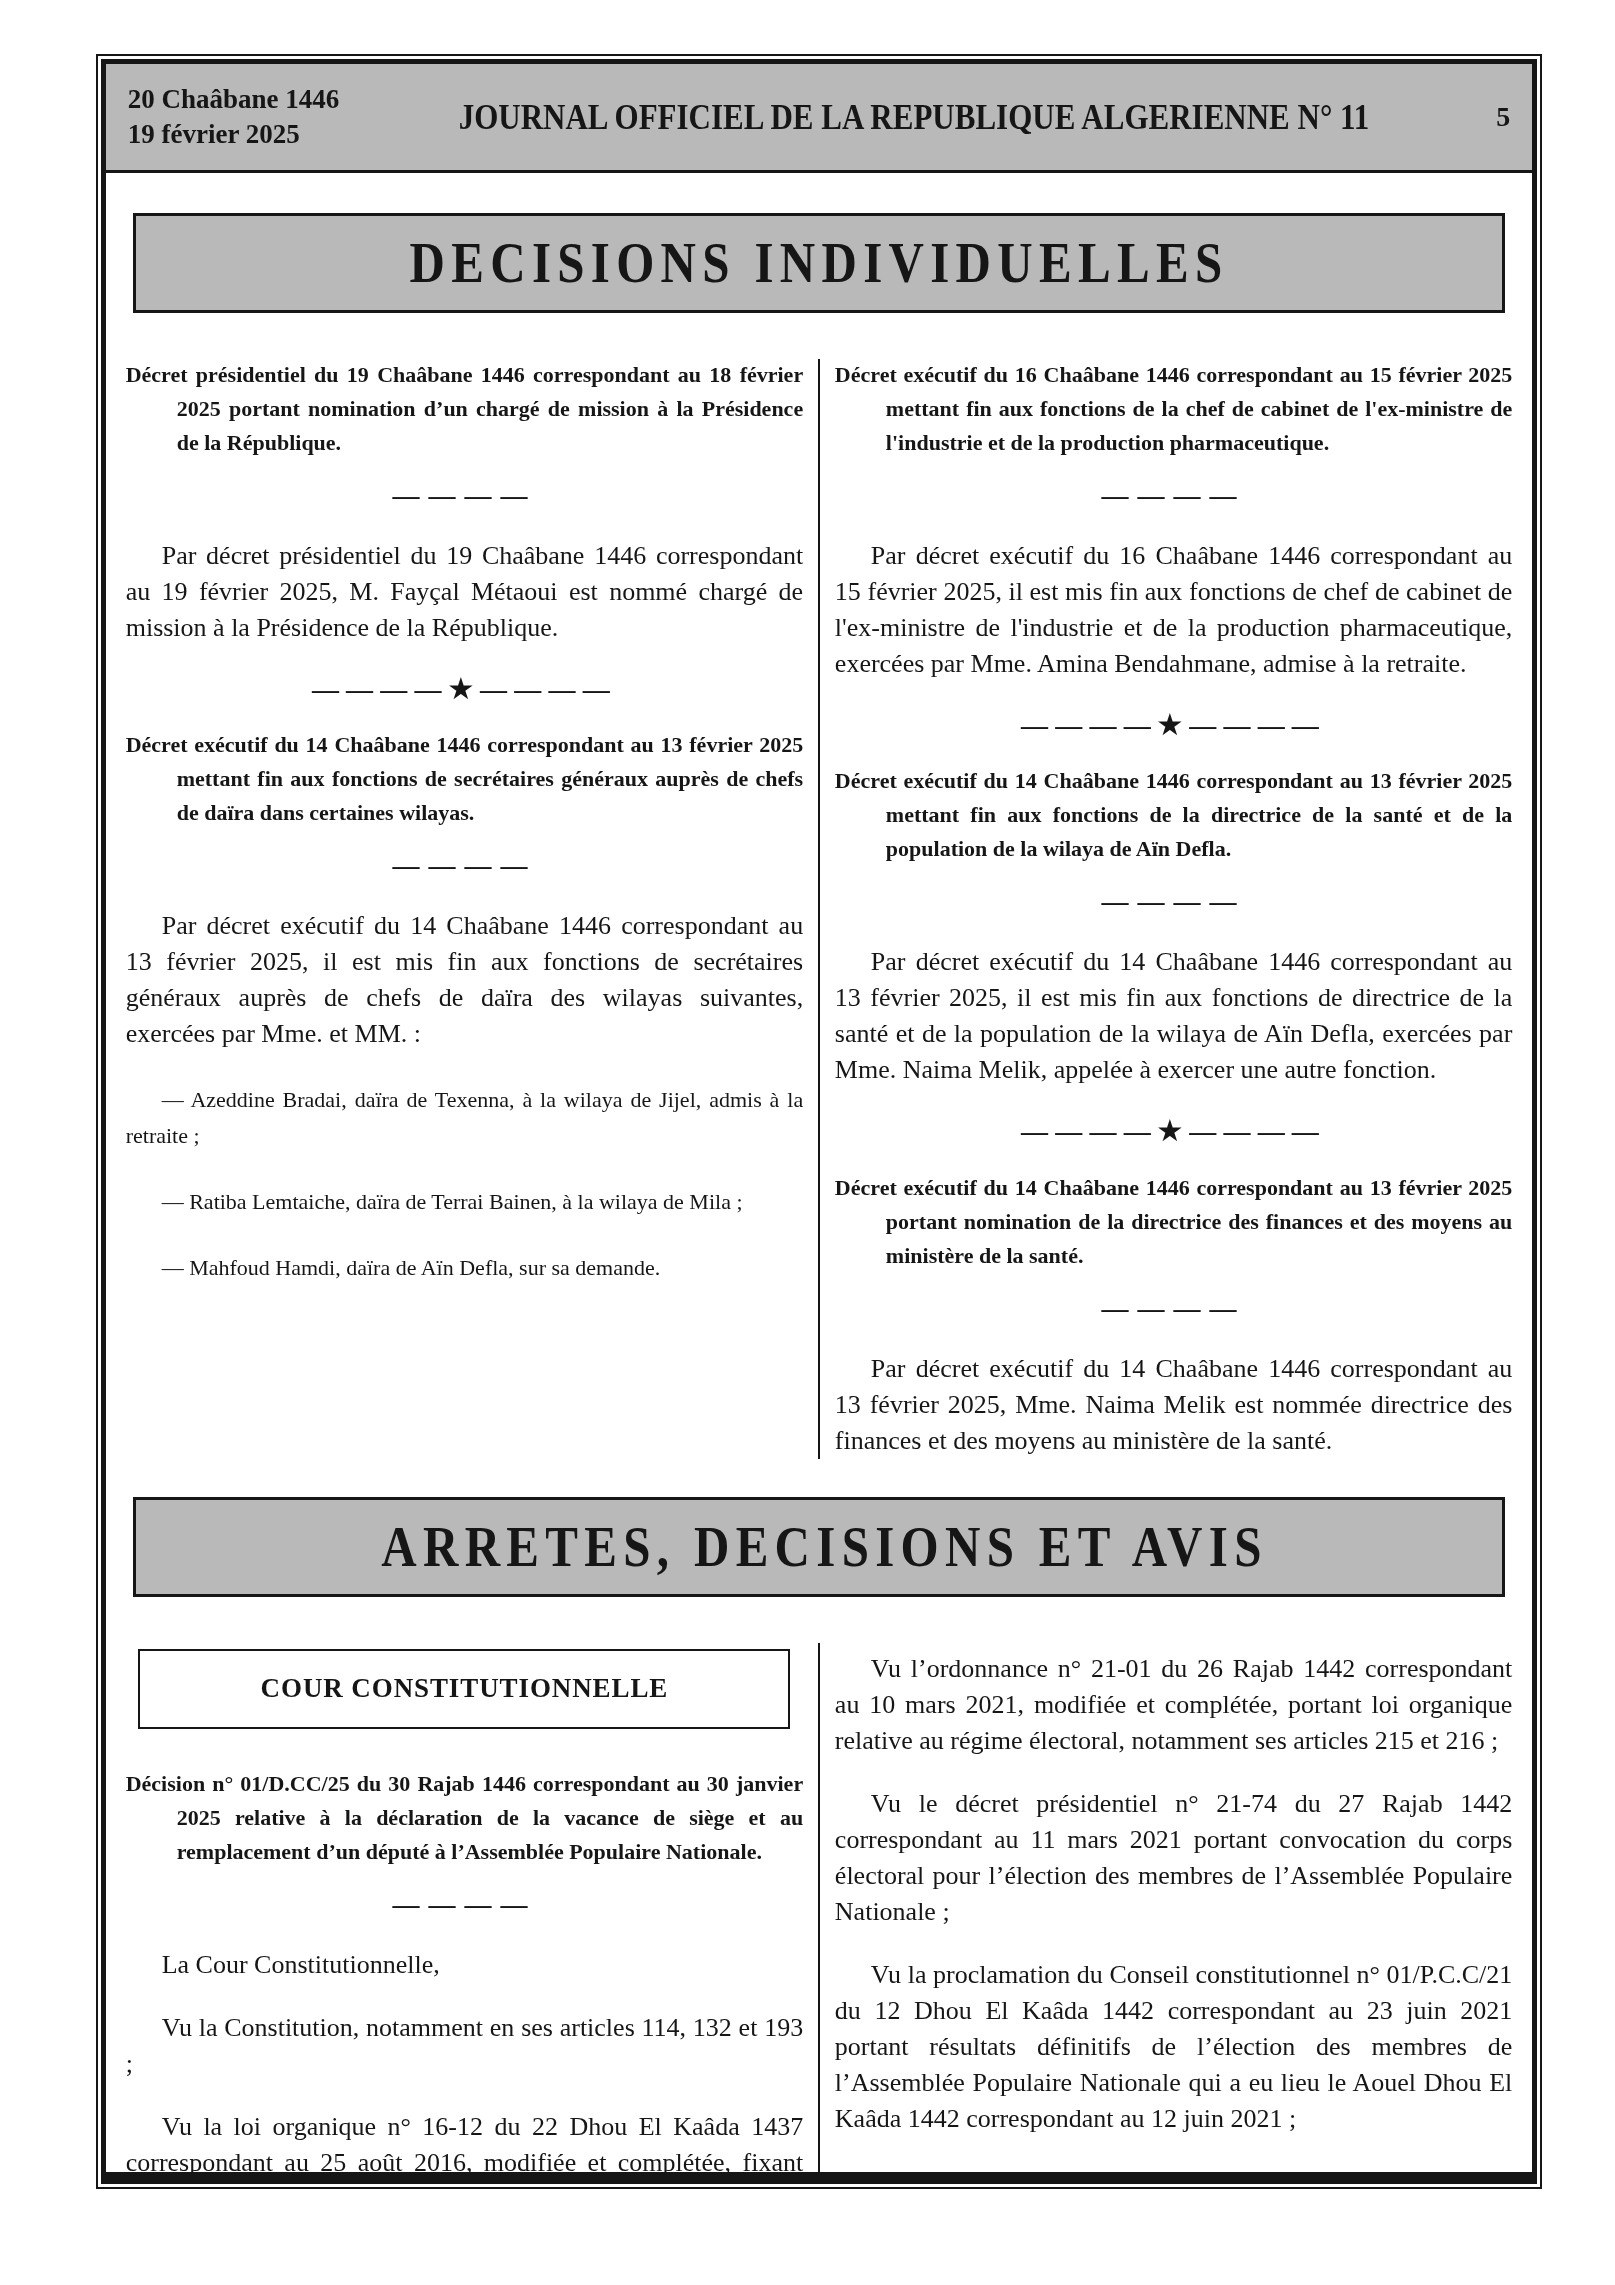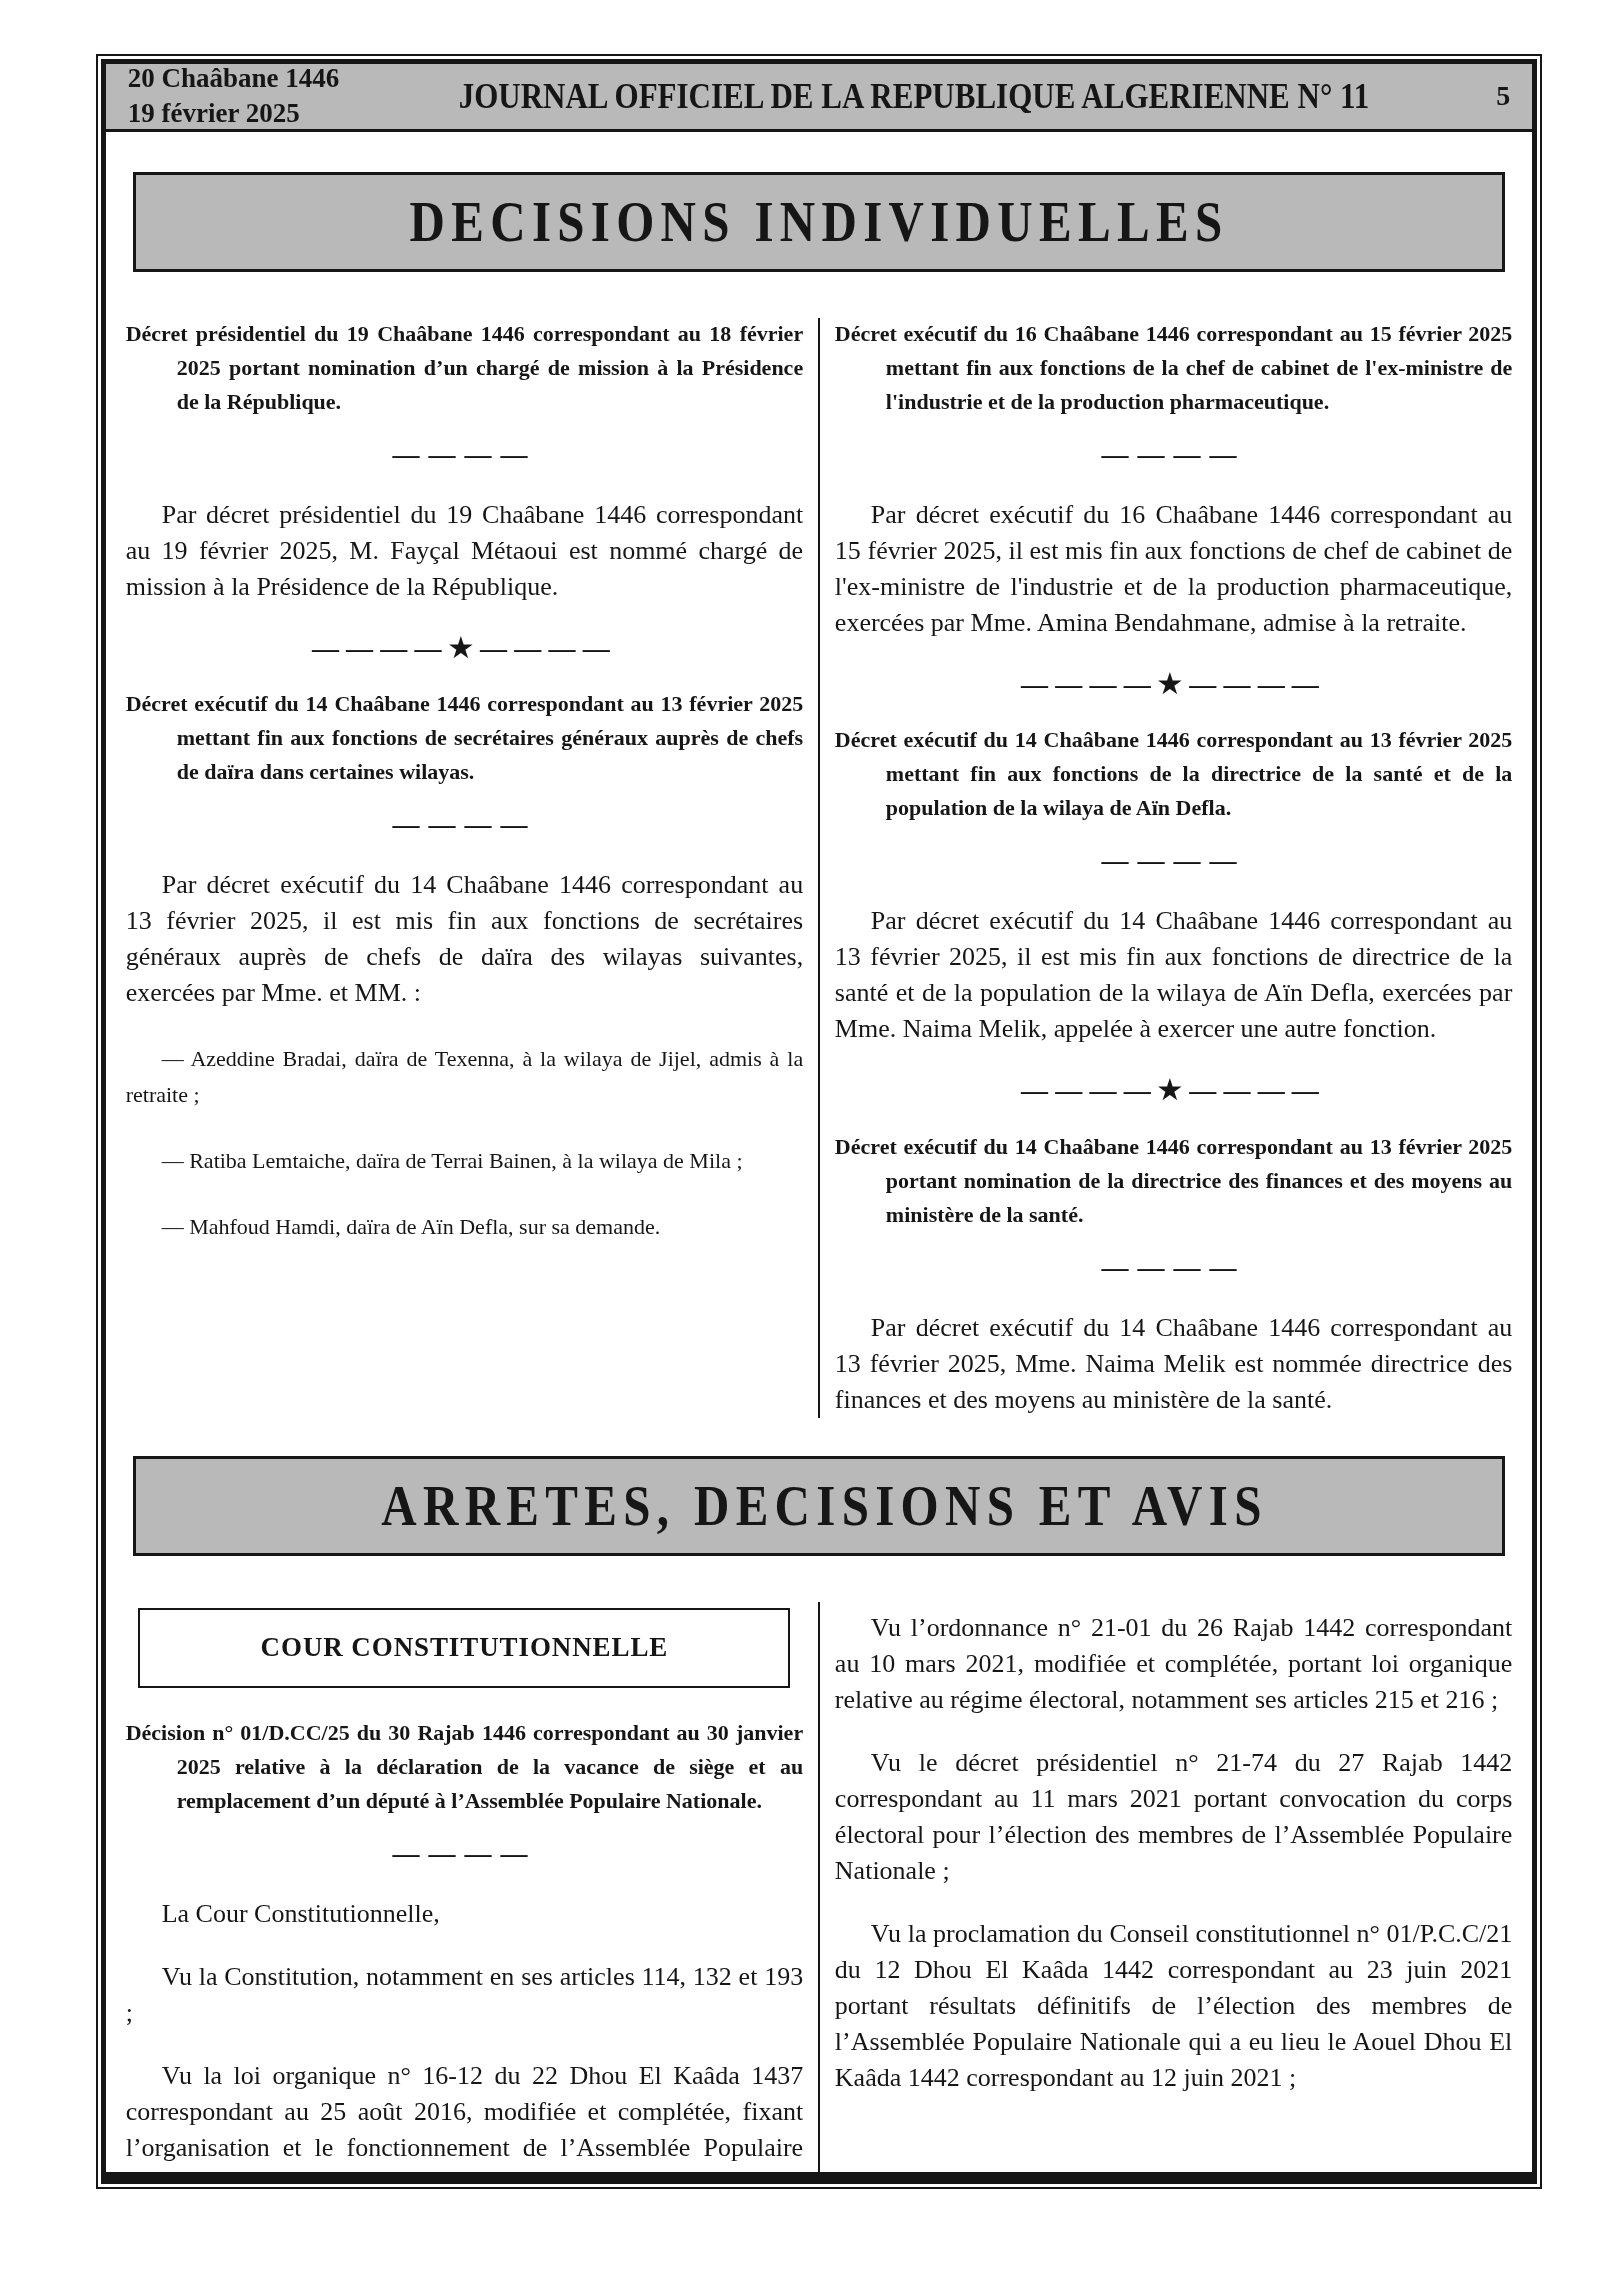--- a/index.html
+++ b/index.html
@@ -24,21 +24,21 @@
     border-bottom-width:12.7px;
     box-sizing:border-box;
     display:flex; flex-direction:column;
     overflow:hidden;
   }
   .masthead {
     flex:0 0 auto;
     background:#b9b9b9;
     border-bottom:3.6px solid #161616;
     display:flex; align-items:center;
-    height:68px; padding:5.4px 22px;
+    height:109px; padding:5.4px 22px;
     box-sizing:border-box;
   }
   .masthead .dates { width:271px; font-weight:bold; font-size:27px; line-height:35px; }
   .masthead .jtitle {
     flex:1; text-align:center; font-weight:bold; font-size:31px;
     letter-spacing:0px; white-space:nowrap;
   }
   .masthead .jtitle span { display:inline-block; transform:scaleY(1.15); }
   .masthead .pagenum { width:81px; text-align:right; font-weight:bold; font-size:28px; }
 
@@ -61,21 +61,21 @@
   .cols { display:flex; align-items:stretch; margin-top:45px; }
   .col { flex:1 1 0; min-width:0; }
   .vdivider { flex:0 0 2.7px; background:#161616; margin:1.8px 14.5px 0; }
 
   .decree-heading {
     font-weight:bold; font-size:22px; line-height:34px;
     text-align:justify;
     padding-left:51px; text-indent:-51px;
     margin:0;
   }
-  .mt { margin-top:28px; }
+  .mt { margin-top:38px; }
   .body-para {
     font-size:26px; line-height:36px;
     text-align:justify; text-indent:36px;
     margin:27px 0 0;
   }
   .list-item {
     font-size:22px; line-height:36px;
     text-align:justify; text-indent:36px;
     margin:30px 0 0;
   }

